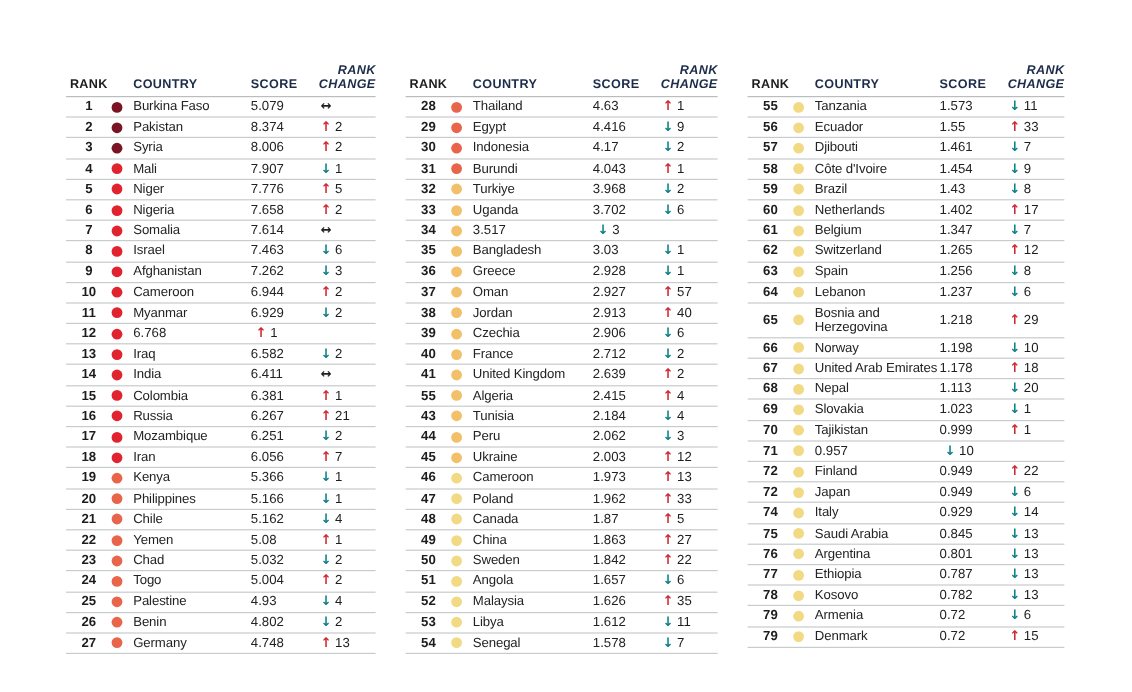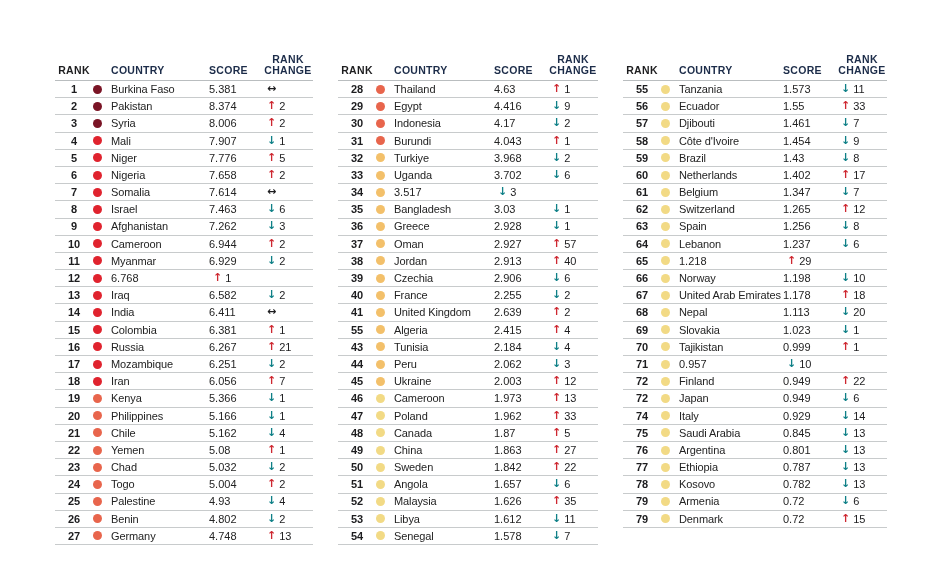--- a/index.html
+++ b/index.html
@@ -24,21 +24,21 @@
     border-bottom:1px solid #b9bdbf;
     color:#1c2c49;
     font-weight:bold;
     font-size:10.5px;
     letter-spacing:.3px;
     line-height:11px;
   }
   .thead .h.rk{text-align:center;}
   .thead .h.co{padding-left:18px;}
   .thead .h.sc{text-align:left;margin-top:25px;}
-  .thead .h.ch{text-align:center;}
+  .thead .h.ch{text-align:right;font-style:italic;}
 
   .row{
     display:grid;
     grid-template-columns:38px 18px 1fr 54px 50px;
     align-items:center;
     border-bottom:1px solid #c8cbcc;
     padding:1.8px 0;
     min-height:12.6px;
     font-size:11px;
     line-height:12.2px;
@@ -64,21 +64,21 @@
       <span class="h sc">SCORE</span>
       <span class="h ch">RANK CHANGE</span>
     </div>
     <div class="tbody">
         <div class="row">
           <span class="rk">1</span>
           <span class="dotc">
             <span class="dot" style="background: rgb(122, 20, 37);"></span>
           </span>
           <span class="country">Burkina Faso</span>
-          <span class="score">5.381</span>
+          <span class="score">5.079</span>
           <span class="change">
             <span class="arrow" style="color: rgb(29, 29, 31);">↔</span>
           </span>
         </div>
         <div class="row">
           <span class="rk">2</span>
           <span class="dotc">
             <span class="dot" style="background: rgb(122, 20, 37);"></span>
           </span>
           <span class="country">Pakistan</span>
@@ -538,21 +538,21 @@
             <span class="arrow" style="color: rgb(15, 128, 135);">↓</span>
             <span class="cv">6</span>
           </span>
         </div>
         <div class="row">
           <span class="rk">40</span>
           <span class="dotc">
             <span class="dot" style="background: rgb(243, 192, 106);"></span>
           </span>
           <span class="country">France</span>
-          <span class="score">2.255</span>
+          <span class="score">2.712</span>
           <span class="change">
             <span class="arrow" style="color: rgb(15, 128, 135);">↓</span>
             <span class="cv">2</span>
           </span>
         </div>
         <div class="row">
           <span class="rk">41</span>
           <span class="dotc">
             <span class="dot" style="background: rgb(243, 192, 106);"></span>
           </span>
@@ -848,20 +848,21 @@
           <span class="change">
             <span class="arrow" style="color: rgb(15, 128, 135);">↓</span>
             <span class="cv">6</span>
           </span>
         </div>
         <div class="row">
           <span class="rk">65</span>
           <span class="dotc">
             <span class="dot" style="background: rgb(242, 218, 133);"></span>
           </span>
+          <span class="country">Bosnia and Herzegovina</span>
           <span class="score">1.218</span>
           <span class="change">
             <span class="arrow" style="color: rgb(206, 39, 48);">↑</span>
             <span class="cv">29</span>
           </span>
         </div>
         <div class="row">
           <span class="rk">66</span>
           <span class="dotc">
             <span class="dot" style="background: rgb(242, 218, 133);"></span>

